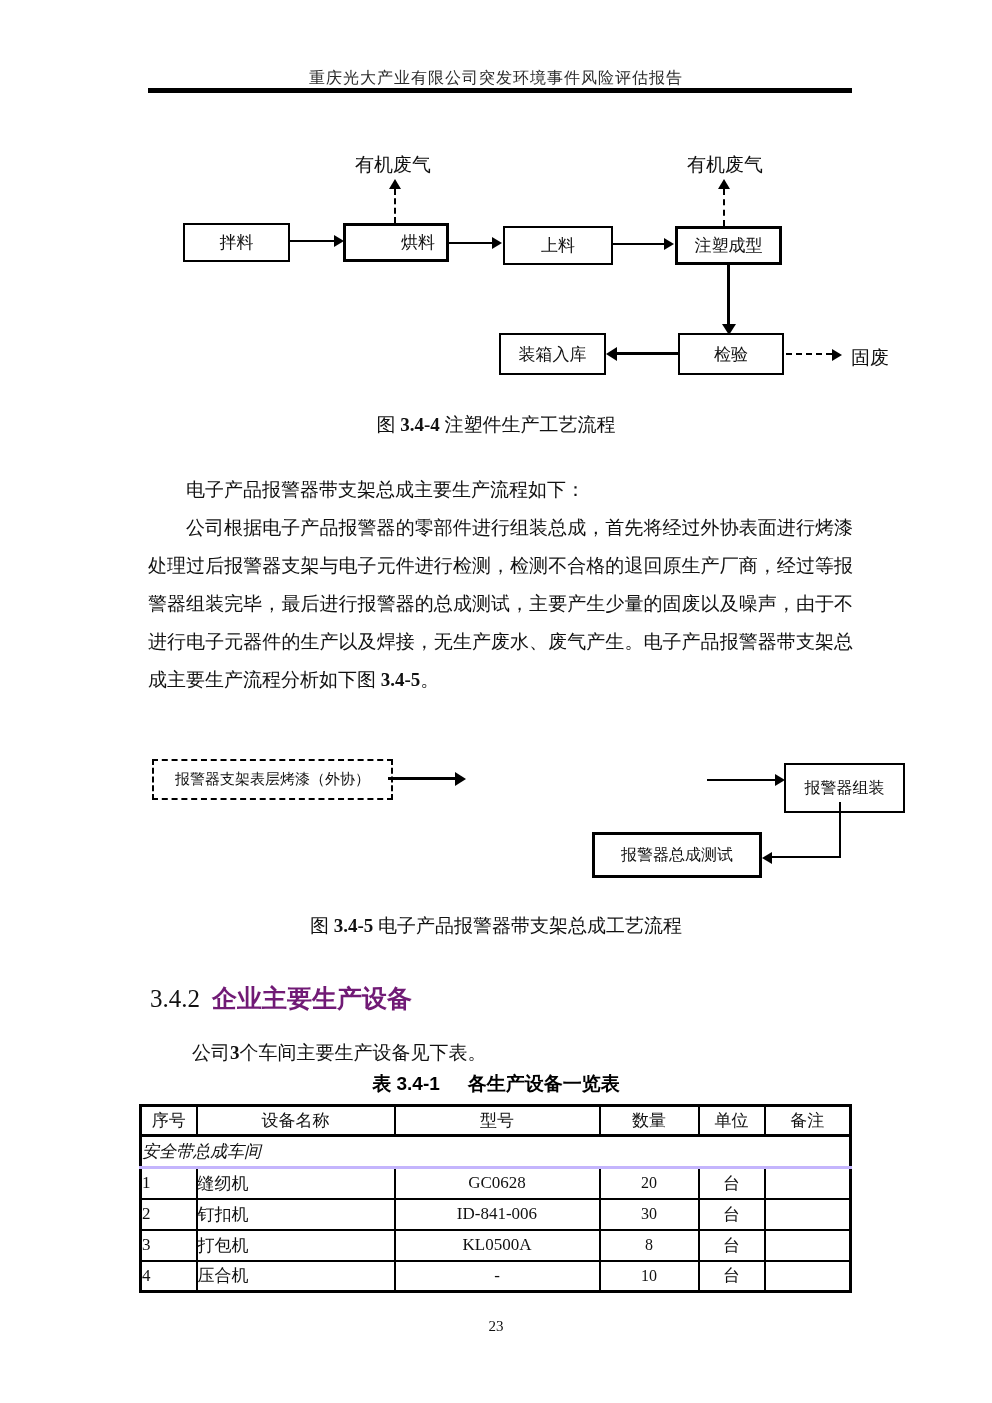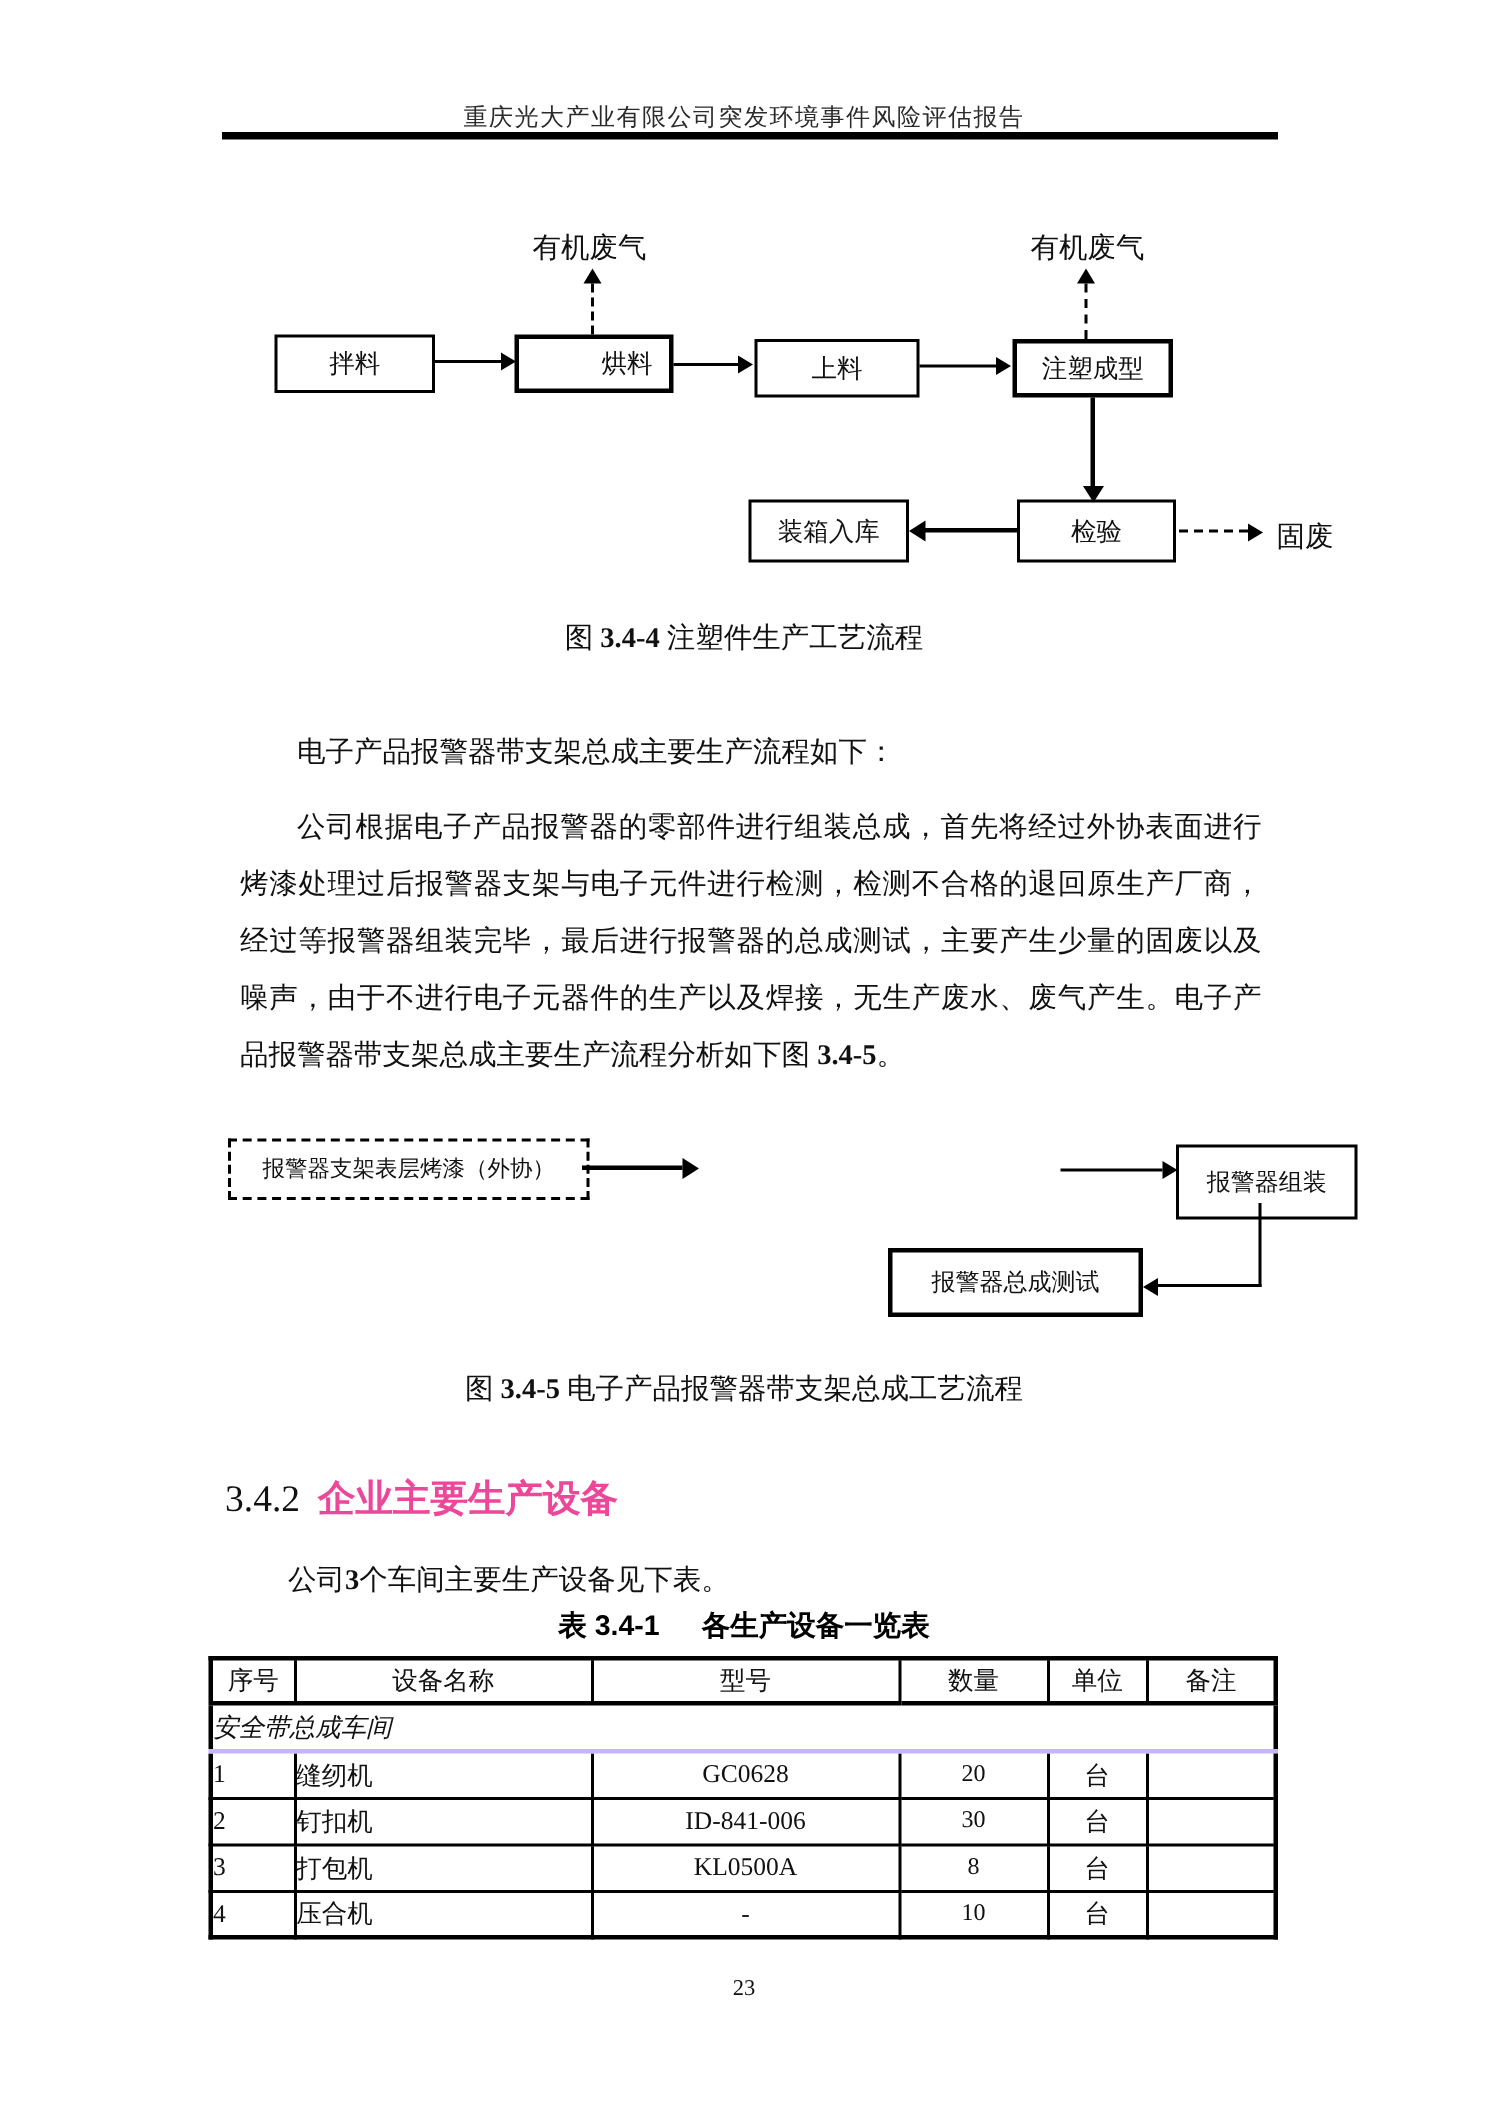--- a/index.html
+++ b/index.html
@@ -30,25 +30,25 @@
   .ah-r.big{border-top:7px solid transparent;border-bottom:7px solid transparent;border-left:11px solid #000;}
   .ah-l{border-top:6px solid transparent;border-bottom:6px solid transparent;border-right:10px solid #000;}
   .ah-l.big{border-top:7px solid transparent;border-bottom:7px solid transparent;border-right:11px solid #000;}
   .ah-u{border-left:6px solid transparent;border-right:6px solid transparent;border-bottom:10px solid #000;}
   .ah-d{border-left:7px solid transparent;border-right:7px solid transparent;border-top:11px solid #000;}
   
   .fig-caption{position:absolute;left:0;width:100%;text-align:center;font-size:19px;color:#111;}
   .fig-caption b{font-weight:700;}
   .body-text{position:absolute;left:148px;width:705px;font-size:19px;line-height:38px;
     text-align:justify;color:#111;}
-  .body-text p{margin:12px;text-indent:2em;}
+  .body-text p{margin:0;text-indent:2em;}
   .sec-heading{position:absolute;left:150px;top:982px;white-space:nowrap;}
   .sec-heading .num{font-size:25px;font-family:"Liberation Serif","DejaVu Serif",serif;color:#111;}
   .sec-heading .txt{font-size:25px;font-weight:700;
-    font-family:"Liberation Sans","DejaVu Sans",sans-serif;color:#ec4899;margin-left:12px;}
+    font-family:"Liberation Sans","DejaVu Sans",sans-serif;color:#701a75;margin-left:12px;}
   .intro-line{position:absolute;left:148px;top:1040px;width:705px;font-size:19px;color:#111;text-indent:44px;}
   .intro-line b{font-weight:700;}
   .tbl-title{position:absolute;left:0;top:1071px;width:100%;text-align:center;
     font-weight:700;font-family:"Liberation Sans","DejaVu Sans",sans-serif;font-size:19px;color:#000;}
   .tbl-title .gap{display:inline-block;width:28px;}
   
   table.equip{position:absolute;left:139px;top:1104px;width:710px;border-collapse:collapse;
     table-layout:fixed;font-size:17px;color:#111;}
   table.equip td,table.equip th{border:2px solid #000;padding:0;font-weight:400;overflow:hidden;}
   table.equip{border:3px solid #000;}

